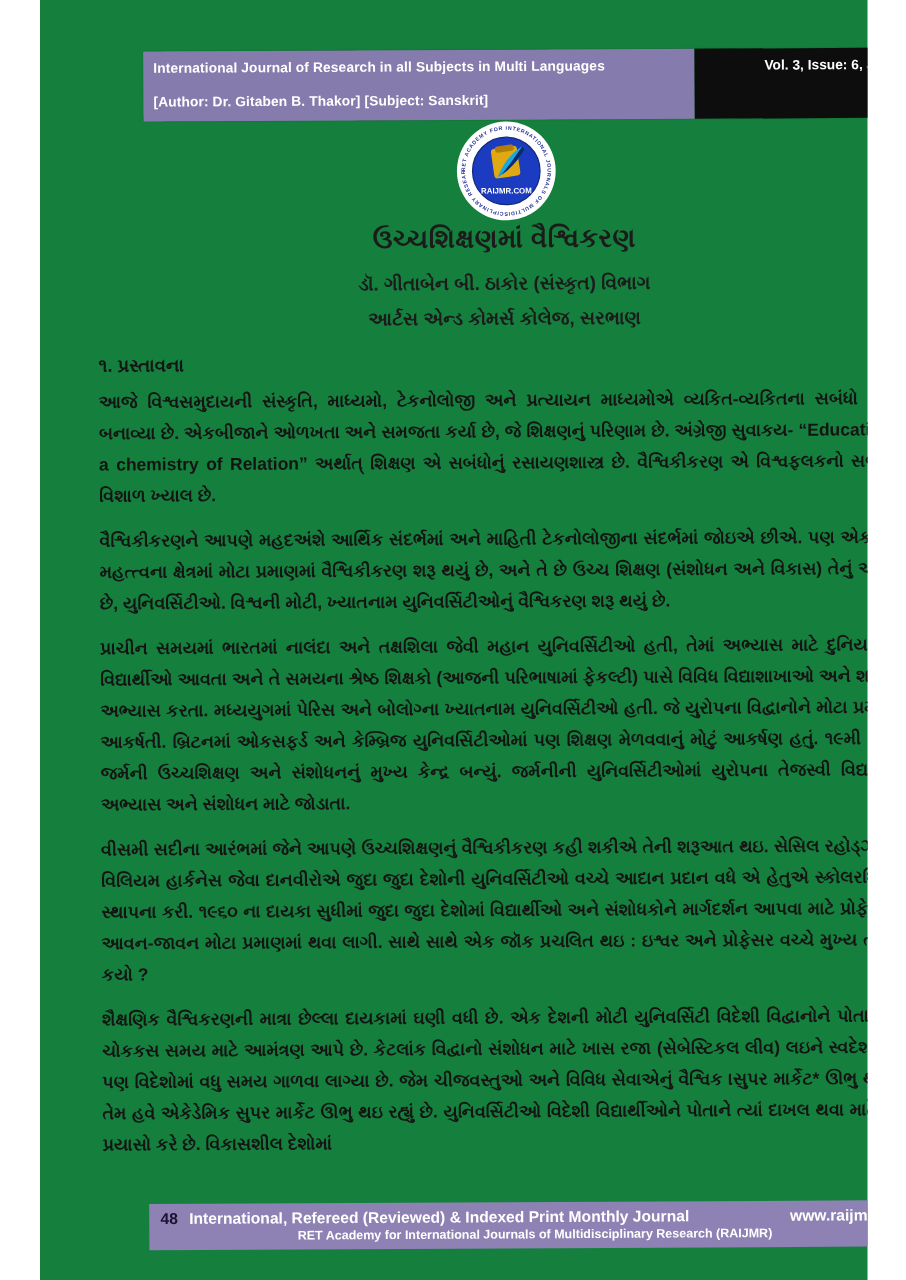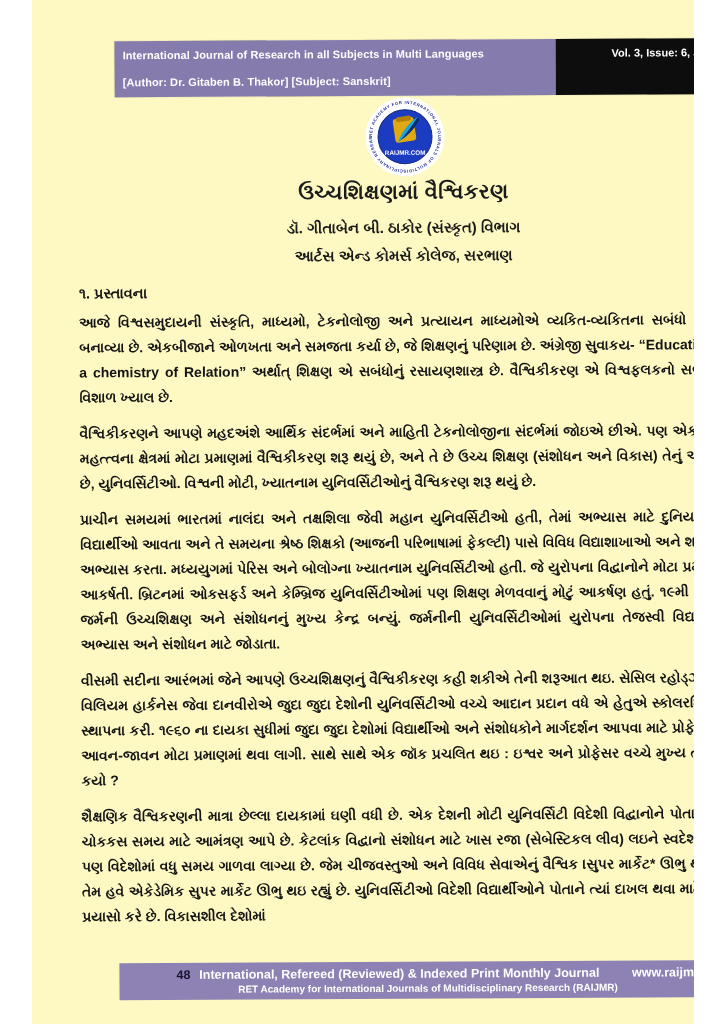--- a/index.html
+++ b/index.html
@@ -1,18 +1,18 @@
 <!DOCTYPE html>
 <html><head>
 <meta charset="utf-8">
 <style>
   html,body { margin:0; padding:0; background:#ffffff; }
   .page {
     position:relative; width:662px; height:1024px; margin:0 auto;
-    background:#fef9c3; overflow:hidden;
+    background:#15803d; overflow:hidden;
     font-family:"Liberation Sans", sans-serif;
   }
   .scan { position:absolute; inset:0; transform:rotate(-0.3deg); transform-origin:50% 50%; }
 
   
   .header-band { position:absolute; left:85px; top:40px; width:617px; height:56px; display:flex; box-shadow:0 0 1px rgba(0,0,0,.4); }
   .header-left {
     background:#867bad; flex:1; color:#ffffff; font-weight:bold; font-size:11px;
     display:flex; flex-direction:column; justify-content:space-between;
     padding:8px 8px 9px; box-sizing:border-box; letter-spacing:.1px;
@@ -39,21 +39,21 @@
     margin:0 0 11px 0; font-size:14px; line-height:25px;
     text-align:justify; font-weight:600;
   }
 
   
   .footer-band {
     position:absolute; left:85px; top:962px; width:617px;
     background:#8d82b3; color:#ffffff; padding:5px 9px 5px; box-sizing:border-box;
   }
   .footer-row1 { display:flex; align-items:baseline; gap:9px; font-weight:bold; font-size:12.5px; }
-  .footer-page { color:#1a1330;margin-left:48px; }
+  .footer-page { color:#1a1330; }
   .footer-url  { margin-left:auto; }
   .footer-row2 { text-align:center; font-size:10px; font-weight:bold; margin-top:2px; }
 </style>
 </head>
 <body>
 
 <div class="page">
   <div class="scan">
 
     <div class="header-band">

